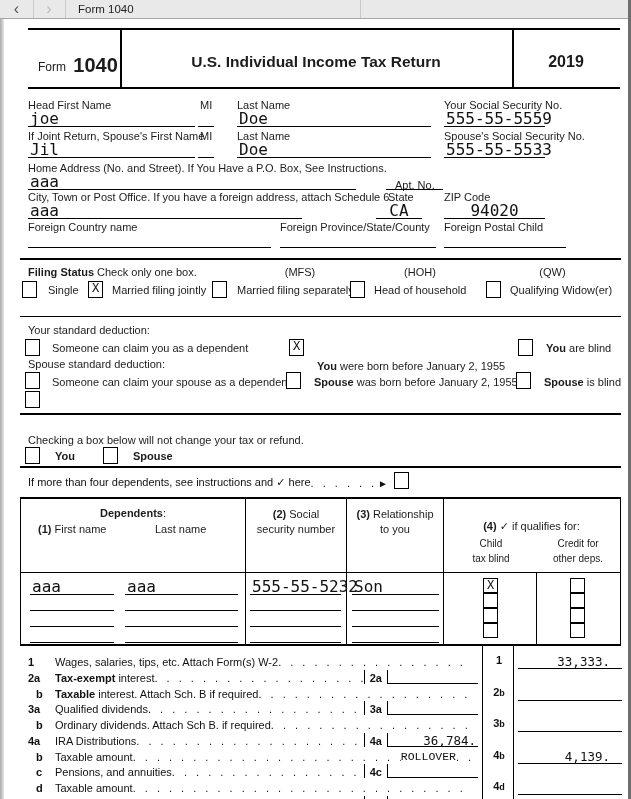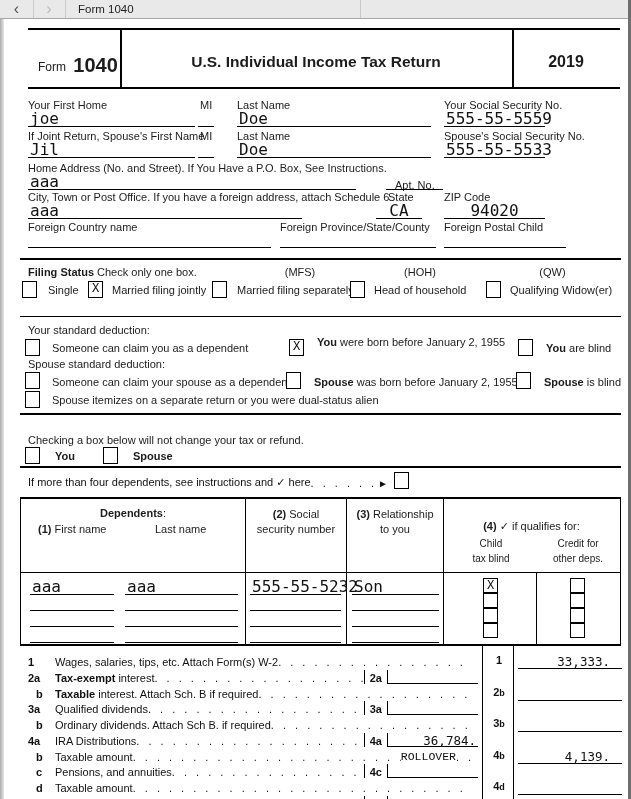--- a/index.html
+++ b/index.html
@@ -68,21 +68,21 @@
   <div class="vl" style="left:120px;top:28px;width:1.5px;height:59px"></div>
   <div class="vl" style="left:512px;top:28px;width:1.5px;height:59px"></div>
   <div class="hl" style="left:28px;top:87px;width:592px;height:1.5px"></div>
   <div class="lbl" style="left:38px;top:53px;font-size:12px">
     <span>Form</span>
     <span class="b" style="font-size:20px;margin-left:4px;position:relative;top:1px">1040</span>
   </div>
   <div class="lbl b ctr" style="left:120px;top:53px;width:392px;font-size:15.5px">U.S. Individual Income Tax Return</div>
   <div class="lbl b ctr" style="left:512px;top:53px;width:108px;font-size:16px">2019</div>
 
-  <div class="lbl" style="left:28px;top:99px">Your First Home</div>
+  <div class="lbl" style="left:28px;top:99px">Head First Name</div>
   <div class="lbl" style="left:200px;top:99px">MI</div>
   <div class="lbl" style="left:237px;top:99px">Last Name</div>
   <div class="lbl" style="left:444px;top:99px">Your Social Security No.</div>
   <div class="fld" style="left:28px;top:111px;width:167px">joe</div>
   <div class="fld" style="left:198px;top:111px;width:16px"></div>
   <div class="fld" style="left:237px;top:111px;width:194px">Doe</div>
   <div class="fld" style="left:444px;top:111px;width:101px">555-55-5559</div>
 
   <div class="lbl" style="left:28px;top:130px">If Joint Return, Spouse's First Name</div>
   <div class="lbl" style="left:200px;top:130px">MI</div>
@@ -129,40 +129,39 @@
   <div class="cb" style="left:350px;top:281px;height:17px"></div>
   <div class="lbl" style="left:374px;top:284px">Head of household</div>
   <div class="cb" style="left:486px;top:281px;height:17px"></div>
   <div class="lbl" style="left:510px;top:284px">Qualifying Widow(er)</div>
 
   <div class="hl" style="left:20px;top:316px;width:601px;height:1.2px"></div>
   <div class="lbl" style="left:28px;top:324px">Your standard deduction:</div>
   <div class="cb" style="left:25px;top:339px;height:17px"></div>
   <div class="lbl" style="left:52px;top:342px">Someone can claim you as a dependent</div>
   <div class="cb" style="left:289px;top:339px;height:17px">X</div>
-  <div class="lbl" style="left:317px;top:336px">
+  <div class="lbl" style="left:317px;top:360px">
     <span class="b">You</span><span> were born before January 2, 1955</span>
   </div>
   <div class="cb" style="left:518px;top:339px;height:17px"></div>
   <div class="lbl" style="left:546px;top:342px">
     <span class="b">You</span><span> are blind</span>
   </div>
   <div class="lbl" style="left:28px;top:358px">Spouse standard deduction:</div>
   <div class="cb" style="left:25px;top:372px;height:17px"></div>
   <div class="lbl" style="left:52px;top:376px">Someone can claim your spouse as a dependent</div>
   <div class="cb" style="left:286px;top:372px;height:17px"></div>
   <div class="lbl" style="left:314px;top:376px">
     <span class="b">Spouse</span><span> was born before January 2, 1955</span>
   </div>
   <div class="cb" style="left:516px;top:372px;height:17px"></div>
   <div class="lbl" style="left:544px;top:376px">
     <span class="b">Spouse</span><span> is blind</span>
   </div>
   <div class="cb" style="left:25px;top:391px;height:17px"></div>
-  <div class="lbl" style="left:52px;top:394px">Spouse itemizes on a separate return or you were dual-status alien</div>
 
   <div class="hl" style="left:20px;top:413px;width:601px;height:1.5px"></div>
   <div class="lbl" style="left:28px;top:434px">Checking a box below will not change your tax or refund.</div>
   <div class="cb" style="left:25px;top:447px;height:17px"></div>
   <div class="lbl b" style="left:55px;top:450px">You</div>
   <div class="cb" style="left:103px;top:447px;height:17px"></div>
   <div class="lbl b" style="left:133px;top:450px">Spouse</div>
 
   <div class="hl" style="left:20px;top:466px;width:601px;height:2px"></div>
   <div class="irow" style="left:28px;top:475px;width:360px">

